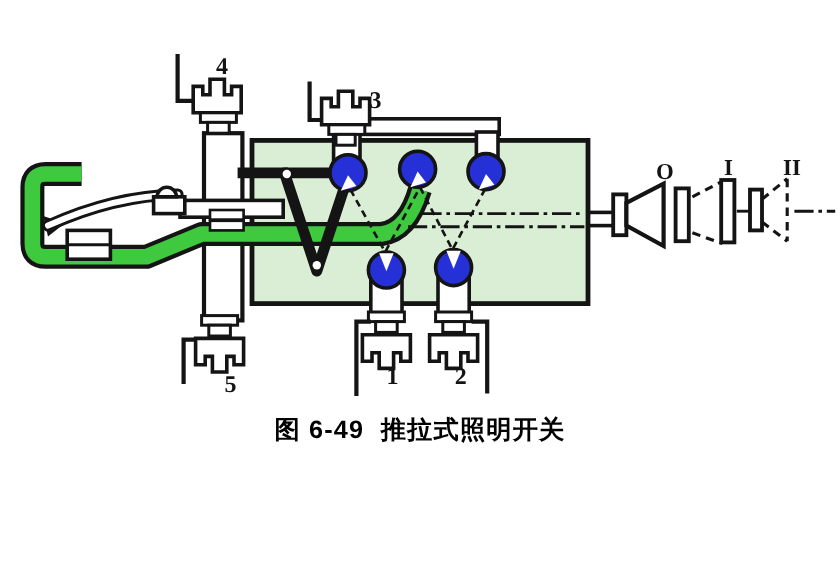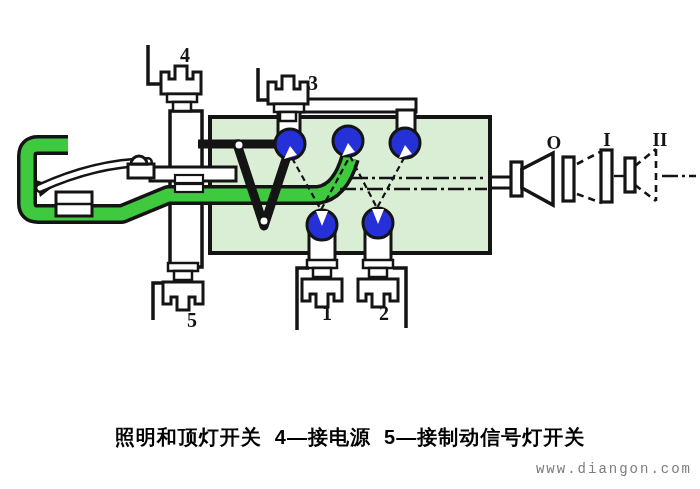--- a/index.html
+++ b/index.html
@@ -169,16 +169,15 @@
       <rect x="625" y="158" width="10" height="34" fill="#ffffff" stroke="#141414" stroke-width="3.2"></rect>
       <g stroke="#141414" stroke-width="2.6" stroke-dasharray="7 5" fill="none">
         <line x1="635" y1="166" x2="656" y2="149"></line>
         <line x1="635" y1="185" x2="656" y2="201"></line>
         <line x1="656" y1="149" x2="656" y2="201"></line>
       </g>
       <text class="pos-label" x="660" y="146" text-anchor="middle">II</text>
     </g>
   </svg>
 
-  <div id="cap-line2" class="caption">照明和顶灯开关  4—接电源  5—接制动信号灯开关</div>
+  <div id="fig-title" class="caption">图 6-49  推拉式照明开关</div>
 
-  <div id="watermark">www.diangon.com</div>
 </div>
 
 </body></html>

